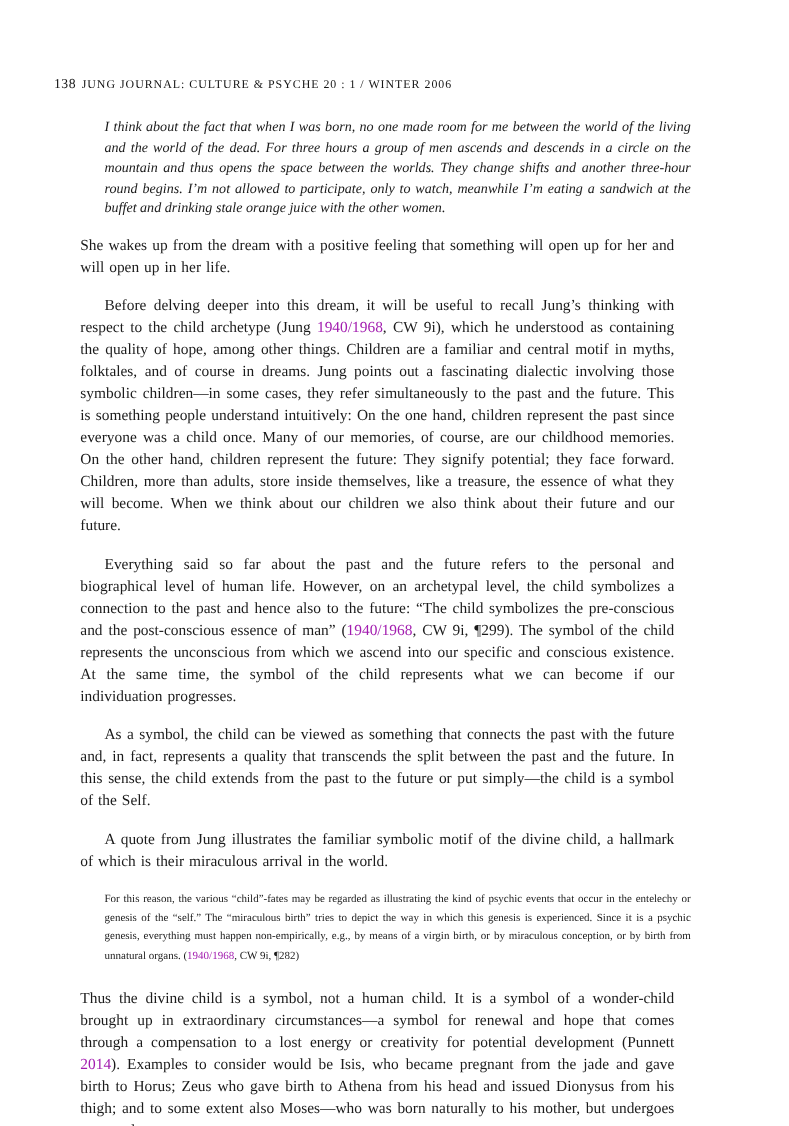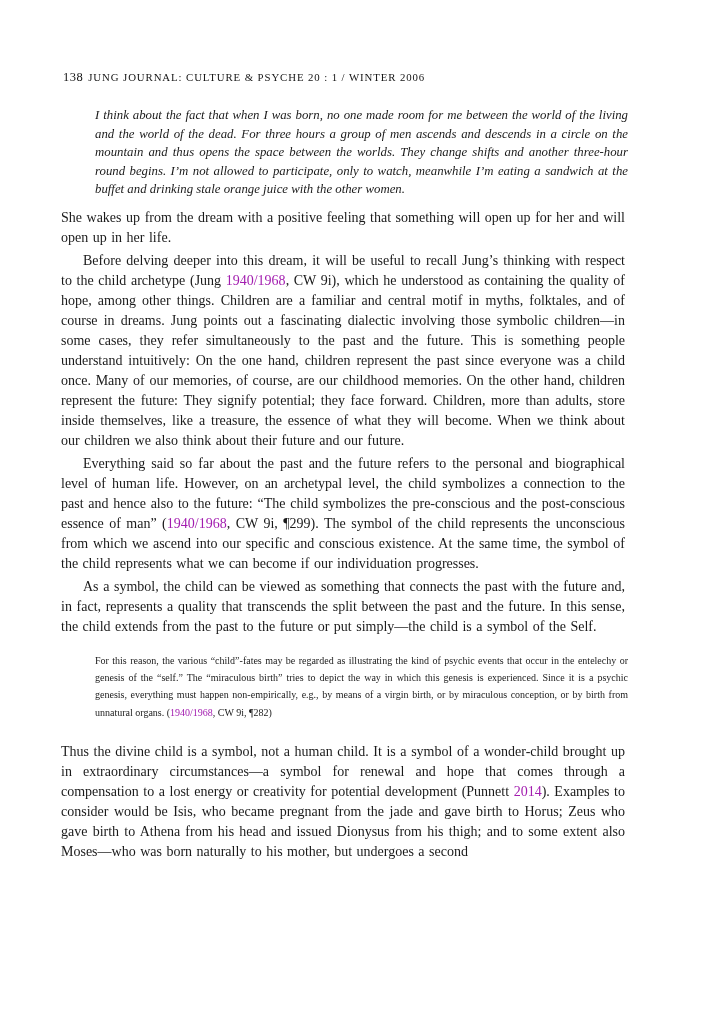--- a/index.html
+++ b/index.html
@@ -12,42 +12,42 @@
     width: 717px;
     height: 1024px;
     background: #ffffff;
     color: #1a1a1a;
     font-family: "Liberation Serif", "DejaVu Serif", serif;
     overflow: hidden;
   }
   .running-header {
     position: absolute;
     top: 67px;
-    left: 63px;
+    left: 49px;
     white-space: nowrap;
     color: #141414;
   }
   .running-header .page-num {
     font-size: 12.5px;
     letter-spacing: 0.5px;
     margin-right: 5px;
   }
   .running-header .journal-title {
     font-size: 10.8px;
     letter-spacing: 0.9px;
   }
   main.article {
     position: absolute;
     left: 58px;
     top: 106px;
     width: 570px;
   }
   main.article p,
   main.article blockquote {
-    margin: 3px;
+    margin: 15px;
     padding: 0;
     text-align: justify;
   }
   .quote-italic {
     margin: 0 0 9px 37px !important;
     width: 533px;
     font-style: italic;
     font-size: 12.8px;
     line-height: 18.6px;
   }
@@ -78,16 +78,17 @@
   <header class="running-header">
     <span class="page-num">138</span><span class="journal-title">JUNG JOURNAL: CULTURE &amp; PSYCHE 20 : 1 / WINTER 2006</span>
   </header>
 
   <main class="article" id="article">
       <blockquote class="quote-italic"><span>I think about the fact that when I was born, no one made room for me between the world of the living and the world of the dead. For three hours a group of men ascends and descends in a circle on the mountain and thus opens the space between the worlds. They change shifts and another three-hour round begins. I’m not allowed to participate, only to watch, meanwhile I’m eating a sandwich at the buffet and drinking stale orange juice with the other women.</span></blockquote>
       <p class="body"><span>She wakes up from the dream with a positive feeling that something will open up for her and will open up in her life.</span></p>
       <p class="body indent"><span>Before delving deeper into this dream, it will be useful to recall Jung’s thinking with respect to the child archetype (Jung </span><a class="cite">1940/1968</a><span>, CW 9i), which he understood as containing the quality of hope, among other things. Children are a familiar and central motif in myths, folktales, and of course in dreams. Jung points out a fascinating dialectic involving those symbolic children—in some cases, they refer simultaneously to the past and the future. This is something people understand intuitively: On the one hand, children represent the past since everyone was a child once. Many of our memories, of course, are our childhood memories. On the other hand, children represent the future: They signify potential; they face forward. Children, more than adults, store inside themselves, like a treasure, the essence of what they will become. When we think about our children we also think about their future and our future.</span></p>
       <p class="body indent"><span>Everything said so far about the past and the future refers to the personal and biographical level of human life. However, on an archetypal level, the child symbolizes a connection to the past and hence also to the future: “The child symbolizes the pre-conscious and the post-conscious essence of man” (</span><a class="cite">1940/1968</a><span>, CW 9i, ¶299). The symbol of the child represents the unconscious from which we ascend into our specific and conscious existence. At the same time, the symbol of the child represents what we can become if our individuation progresses.</span></p>
       <p class="body indent"><span>As a symbol, the child can be viewed as something that connects the past with the future and, in fact, represents a quality that transcends the split between the past and the future. In this sense, the child extends from the past to the future or put simply—the child is a symbol of the Self.</span></p>
+      <p class="body indent"><span>A quote from Jung illustrates the familiar symbolic motif of the divine child, a hallmark of which is their miraculous arrival in the world.</span></p>
       <blockquote class="quote"><span>For this reason, the various “child”-fates may be regarded as illustrating the kind of psychic events that occur in the entelechy or genesis of the “self.” The “miraculous birth” tries to depict the way in which this genesis is experienced. Since it is a psychic genesis, everything must happen non-empirically, e.g., by means of a virgin birth, or by miraculous conception, or by birth from unnatural organs. (</span><a class="cite">1940/1968</a><span>, CW 9i, ¶282)</span></blockquote>
       <p class="body"><span>Thus the divine child is a symbol, not a human child. It is a symbol of a wonder-child brought up in extraordinary circumstances—a symbol for renewal and hope that comes through a compensation to a lost energy or creativity for potential development (Punnett </span><a class="cite">2014</a><span>). Examples to consider would be Isis, who became pregnant from the jade and gave birth to Horus; Zeus who gave birth to Athena from his head and issued Dionysus from his thigh; and to some extent also Moses—who was born naturally to his mother, but undergoes a second</span></p>
     </main>
 </div>
 
 </body></html>

